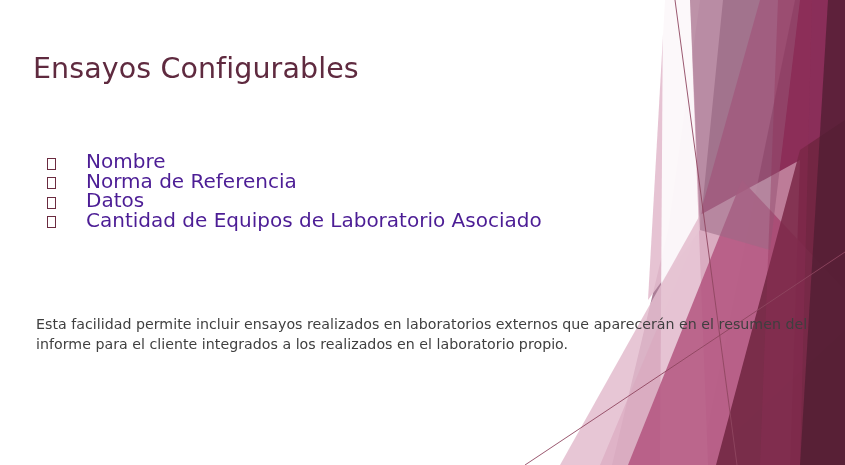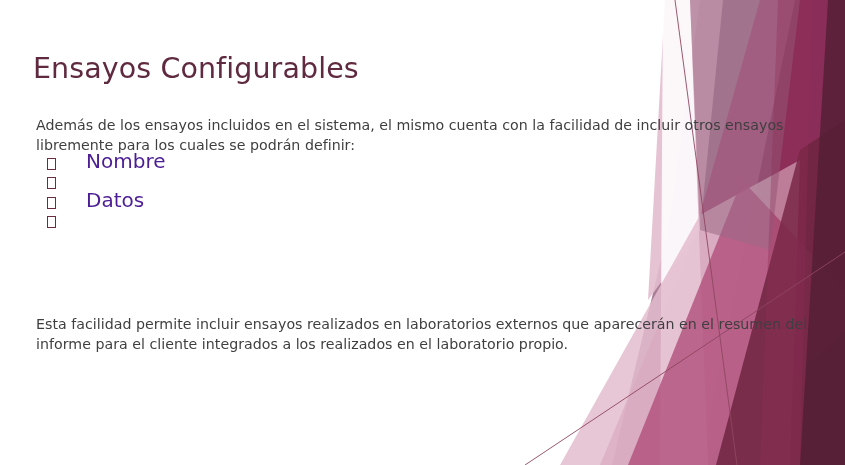--- a/index.html
+++ b/index.html
@@ -124,36 +124,37 @@
 
     <line x1="675" y1="0" x2="737" y2="465" stroke="#8E4660" stroke-width="0.9"></line>
 
     <line x1="525" y1="465" x2="845" y2="252" stroke="#8E4660" stroke-width="0.9"></line>
   </svg>
 
   <div id="content">
 
     <h1 id="title">Ensayos Configurables</h1>
 
-    <p class="para" id="para-intro">Además de los ensayos incluidos en el sistema, el mismo cuenta con la facilidad de incluir otros ensayos libremente para los cuales se podrán definir:</p>
 
     <ul id="bullet-list">
       <li>
         <span class="bullet-glyph"></span>
         <span class="bullet-text">Nombre</span>
       </li>
       <li>
         <span class="bullet-glyph"></span>
+        <span class="bullet-text">Norma de Referencia</span>
       </li>
       <li>
         <span class="bullet-glyph"></span>
         <span class="bullet-text">Datos</span>
       </li>
       <li>
         <span class="bullet-glyph"></span>
+        <span class="bullet-text">Cantidad de Equipos de Laboratorio Asociado</span>
       </li>
     </ul>
 
 
     <p class="para" id="para-facilidad">Esta facilidad permite incluir ensayos realizados en laboratorios externos que aparecerán en el resumen del informe para el cliente integrados a los realizados en el laboratorio propio.</p>
 
   </div>
 </div>
 
 </body></html>

